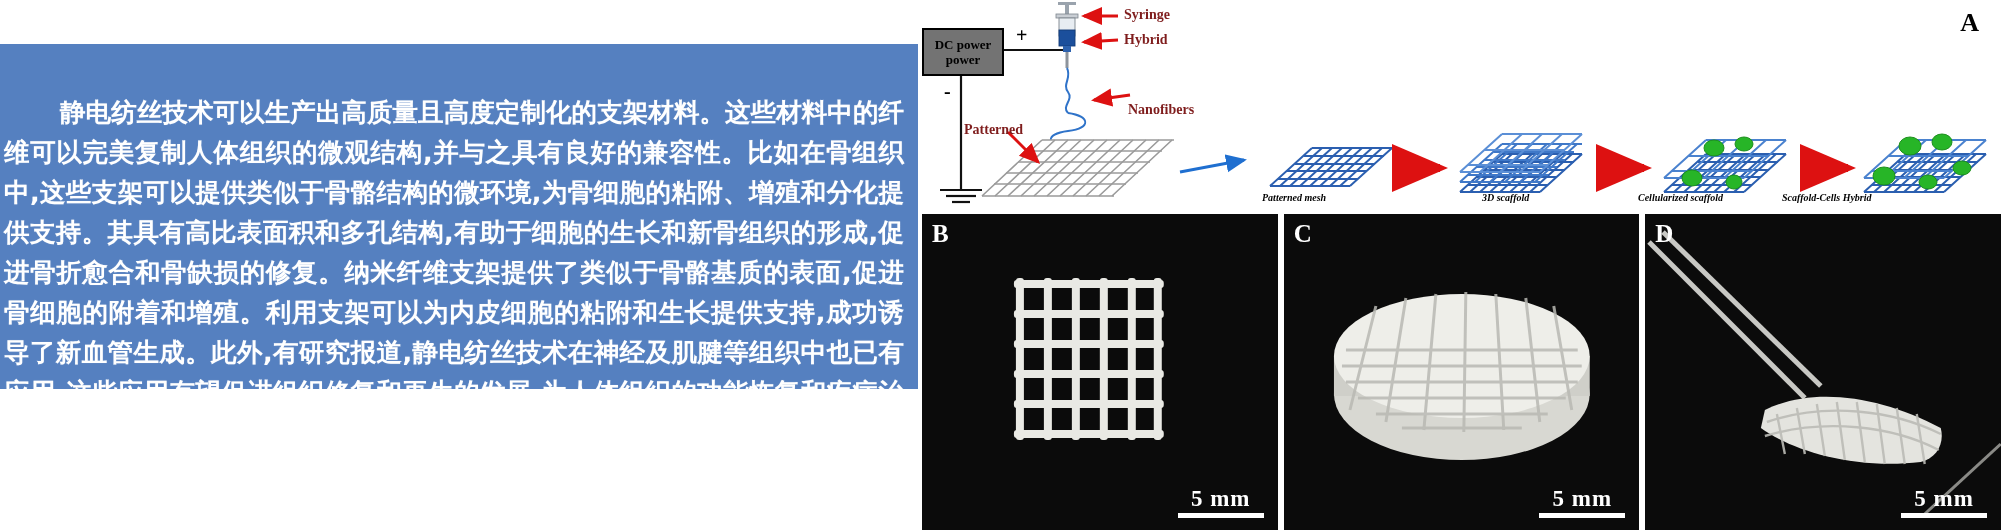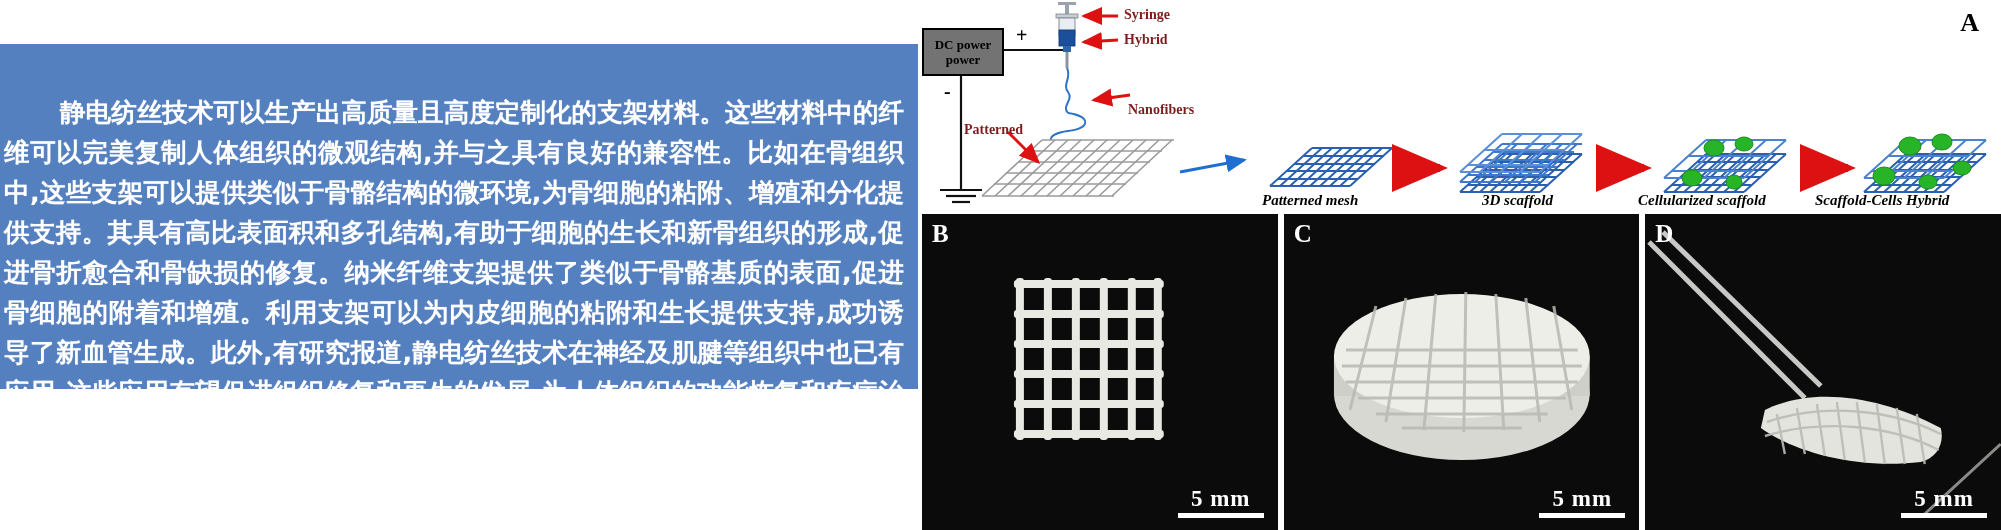--- a/index.html
+++ b/index.html
@@ -32,21 +32,21 @@
   #figure{position:absolute;left:922px;top:0;width:1079px;height:530px;background:#fff;}
 
   
   #panel-a{position:absolute;left:0;top:0;width:1079px;height:212px;background:#fff;overflow:hidden;}
   #label-A{position:absolute;right:22px;top:8px;font-family:"Liberation Serif","DejaVu Serif",serif;
            font-weight:bold;font-size:26px;color:#000;}
 
   .sch-label{position:absolute;font-family:"Liberation Serif","DejaVu Serif",serif;
              font-weight:bold;font-size:14px;color:#7f1d1d;white-space:nowrap;}
   .cap-label{position:absolute;font-family:"Liberation Serif","DejaVu Serif",serif;
-             font-style:italic;font-weight:bold;font-size:15px;color:#000;white-space:nowrap;}
+             font-style:italic;font-weight:bold;font-size:10px;color:#000;white-space:nowrap;}
 
   #dcbox{position:absolute;left:0px;top:28px;width:78px;height:44px;border:2px solid #000;
          background:#737373;display:flex;flex-direction:column;align-items:center;justify-content:center;
          font-family:"Liberation Serif","DejaVu Serif",serif;font-weight:bold;font-size:13px;
          line-height:15px;color:#000;text-align:center;}
   .plus-sign{position:absolute;font-family:"Liberation Serif","DejaVu Serif",serif;font-weight:bold;
              font-size:20px;color:#000;}
   .minus-sign{position:absolute;font-family:"Liberation Serif","DejaVu Serif",serif;font-weight:bold;
              font-size:20px;color:#000;}
 
@@ -191,21 +191,21 @@
     <div class="minus-sign" style="left:22px;top:80px;">-</div>
 
     <div class="sch-label" style="left:202px;top:7px;">Syringe</div>
     <div class="sch-label" style="left:202px;top:32px;">Hybrid</div>
     <div class="sch-label" style="left:206px;top:86px;margin-top:16px;">Nanofibers</div>
     <div class="sch-label" style="left:42px;top:122px;">Patterned</div>
 
     <div class="cap-label" style="left:340px;top:192px;">Patterned mesh</div>
     <div class="cap-label" style="left:560px;top:192px;">3D scaffold</div>
     <div class="cap-label" style="left:716px;top:192px;font-family:Liberation Serif, serif;">Cellularized scaffold</div>
-    <div class="cap-label" style="left:893px;top:192px;">Scaffold-Cells Hybrid</div>
+    <div class="cap-label" style="left:860px;top:192px;">Scaffold-Cells Hybrid</div>
   </div>
 
   <div id="photos">
 
     <div class="photo">
       <div class="photo-letter">B</div>
       <svg width="100%" height="100%" viewBox="0 0 356 316" preserveAspectRatio="none">
         <rect width="356" height="316" fill="#0b0b0b"></rect>
         <g fill="#e9e9e4">
           <g>

